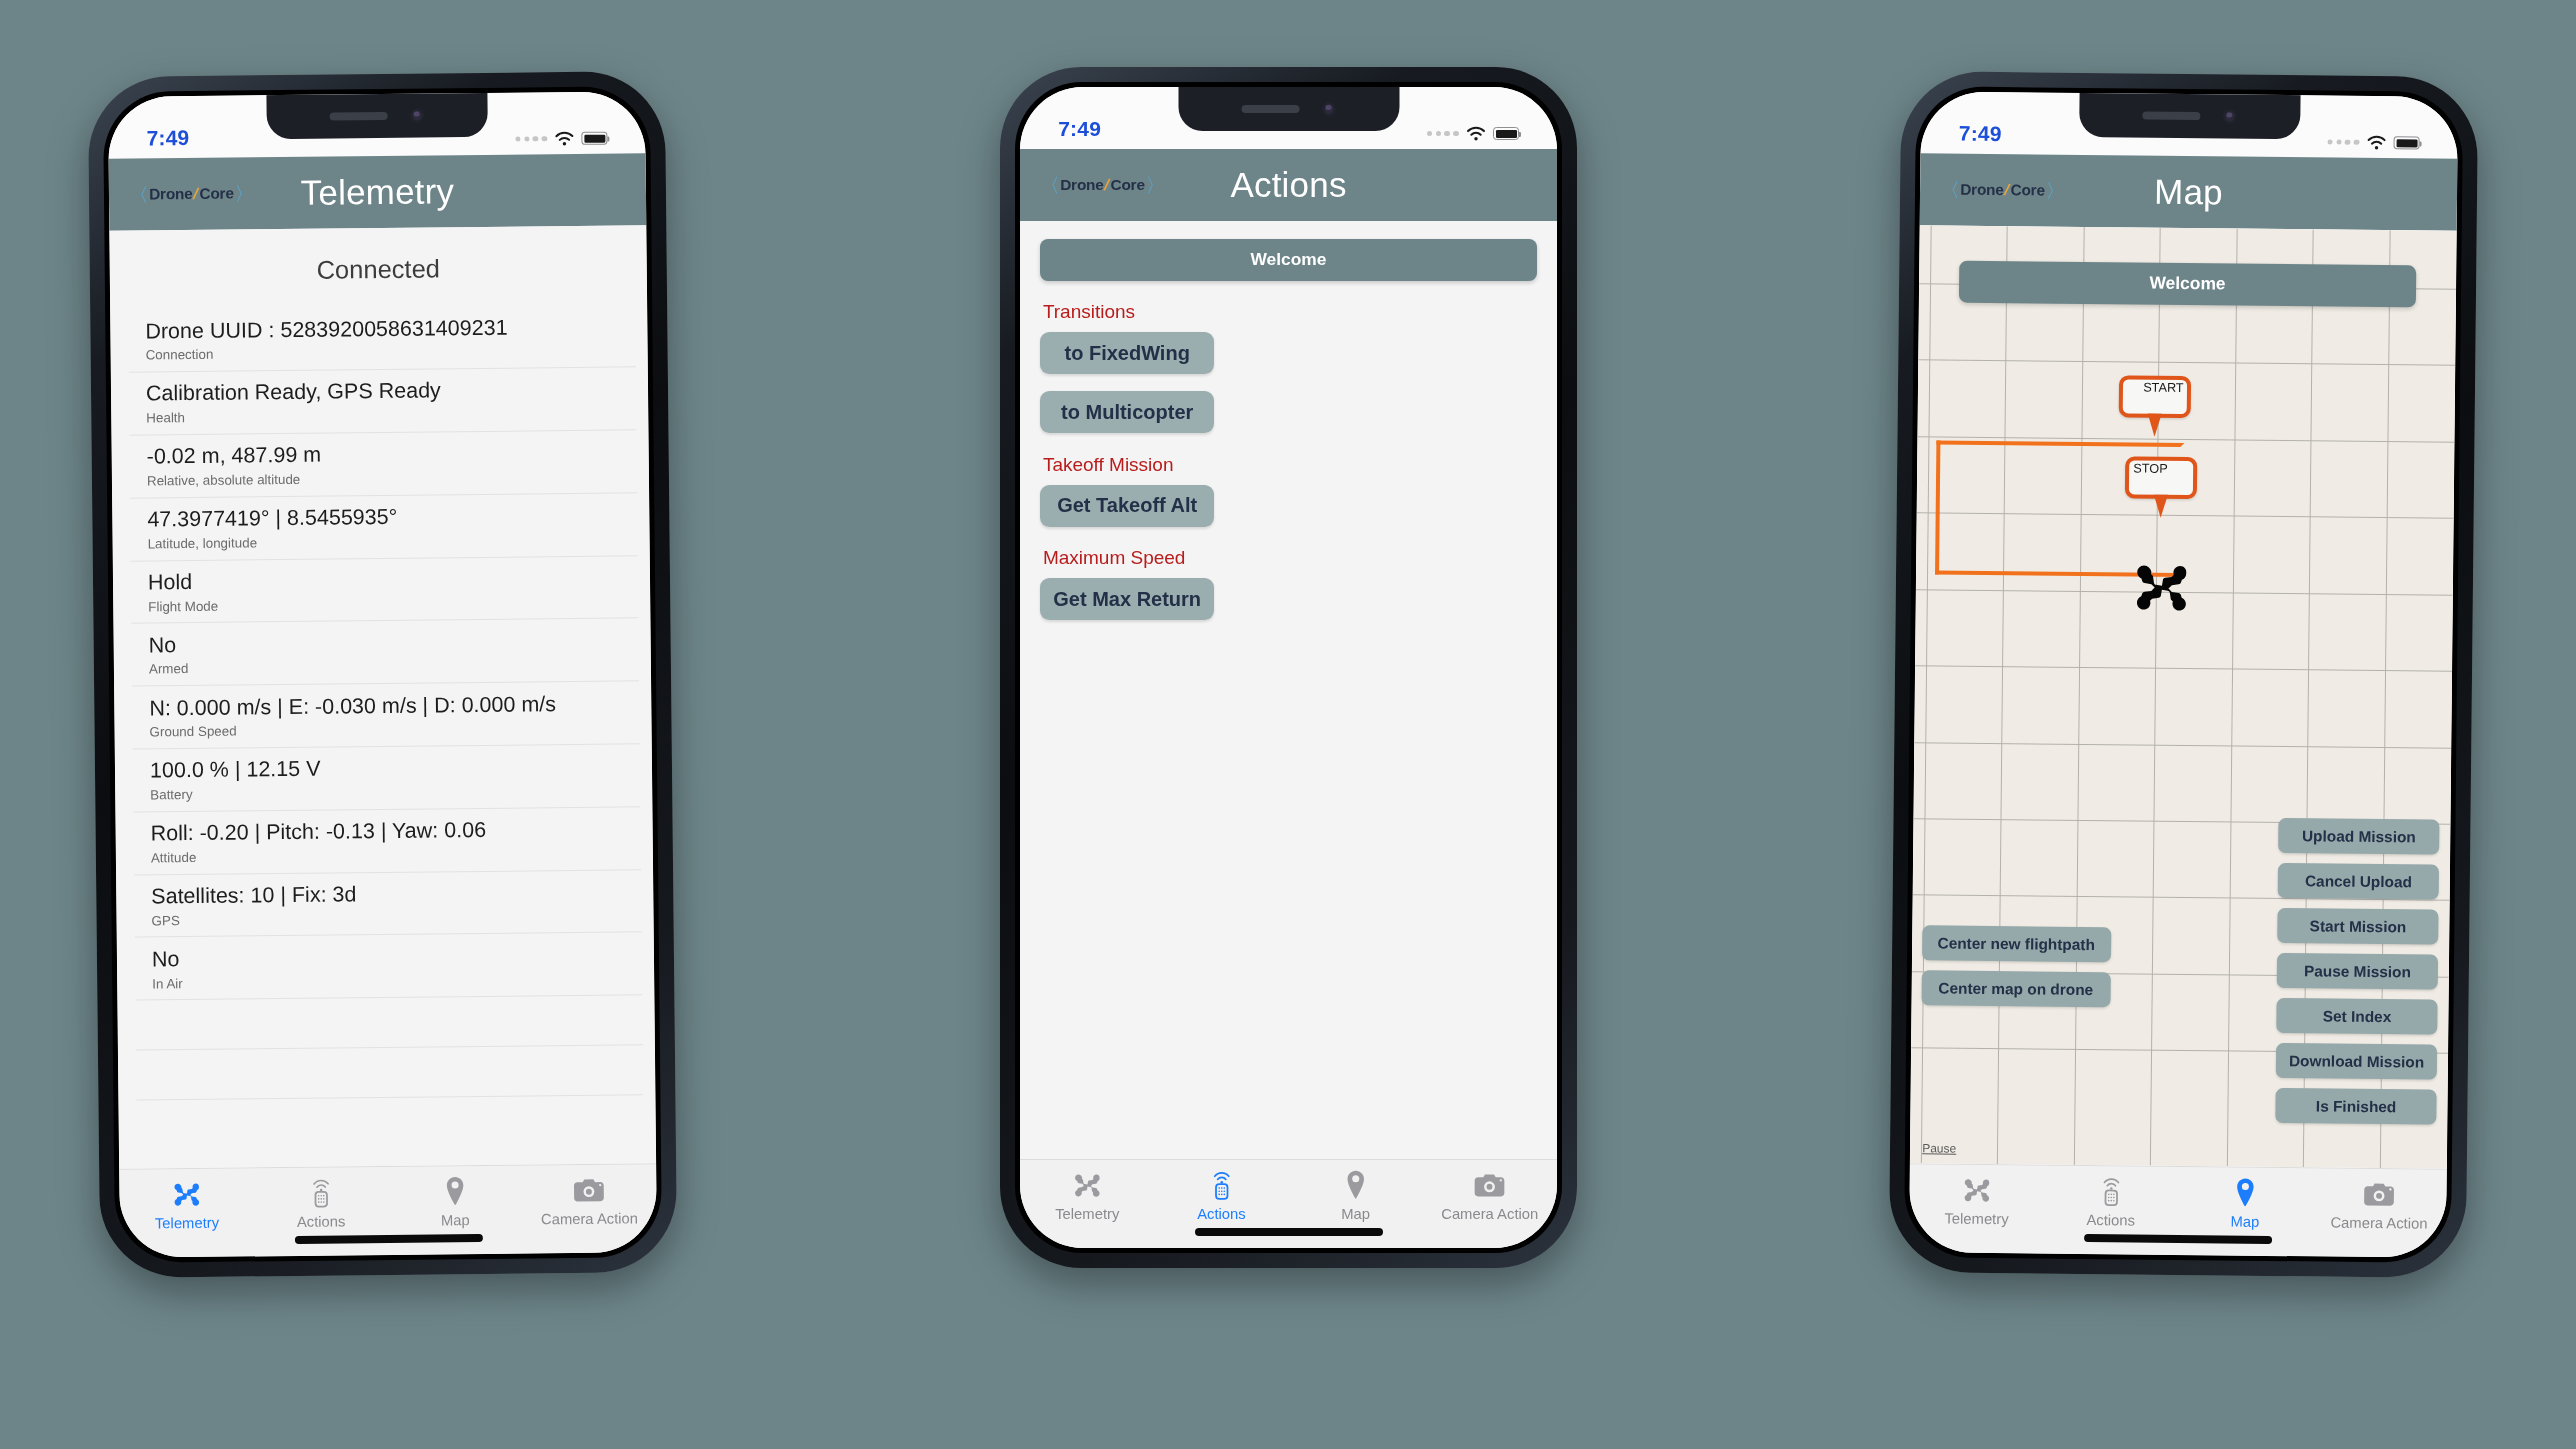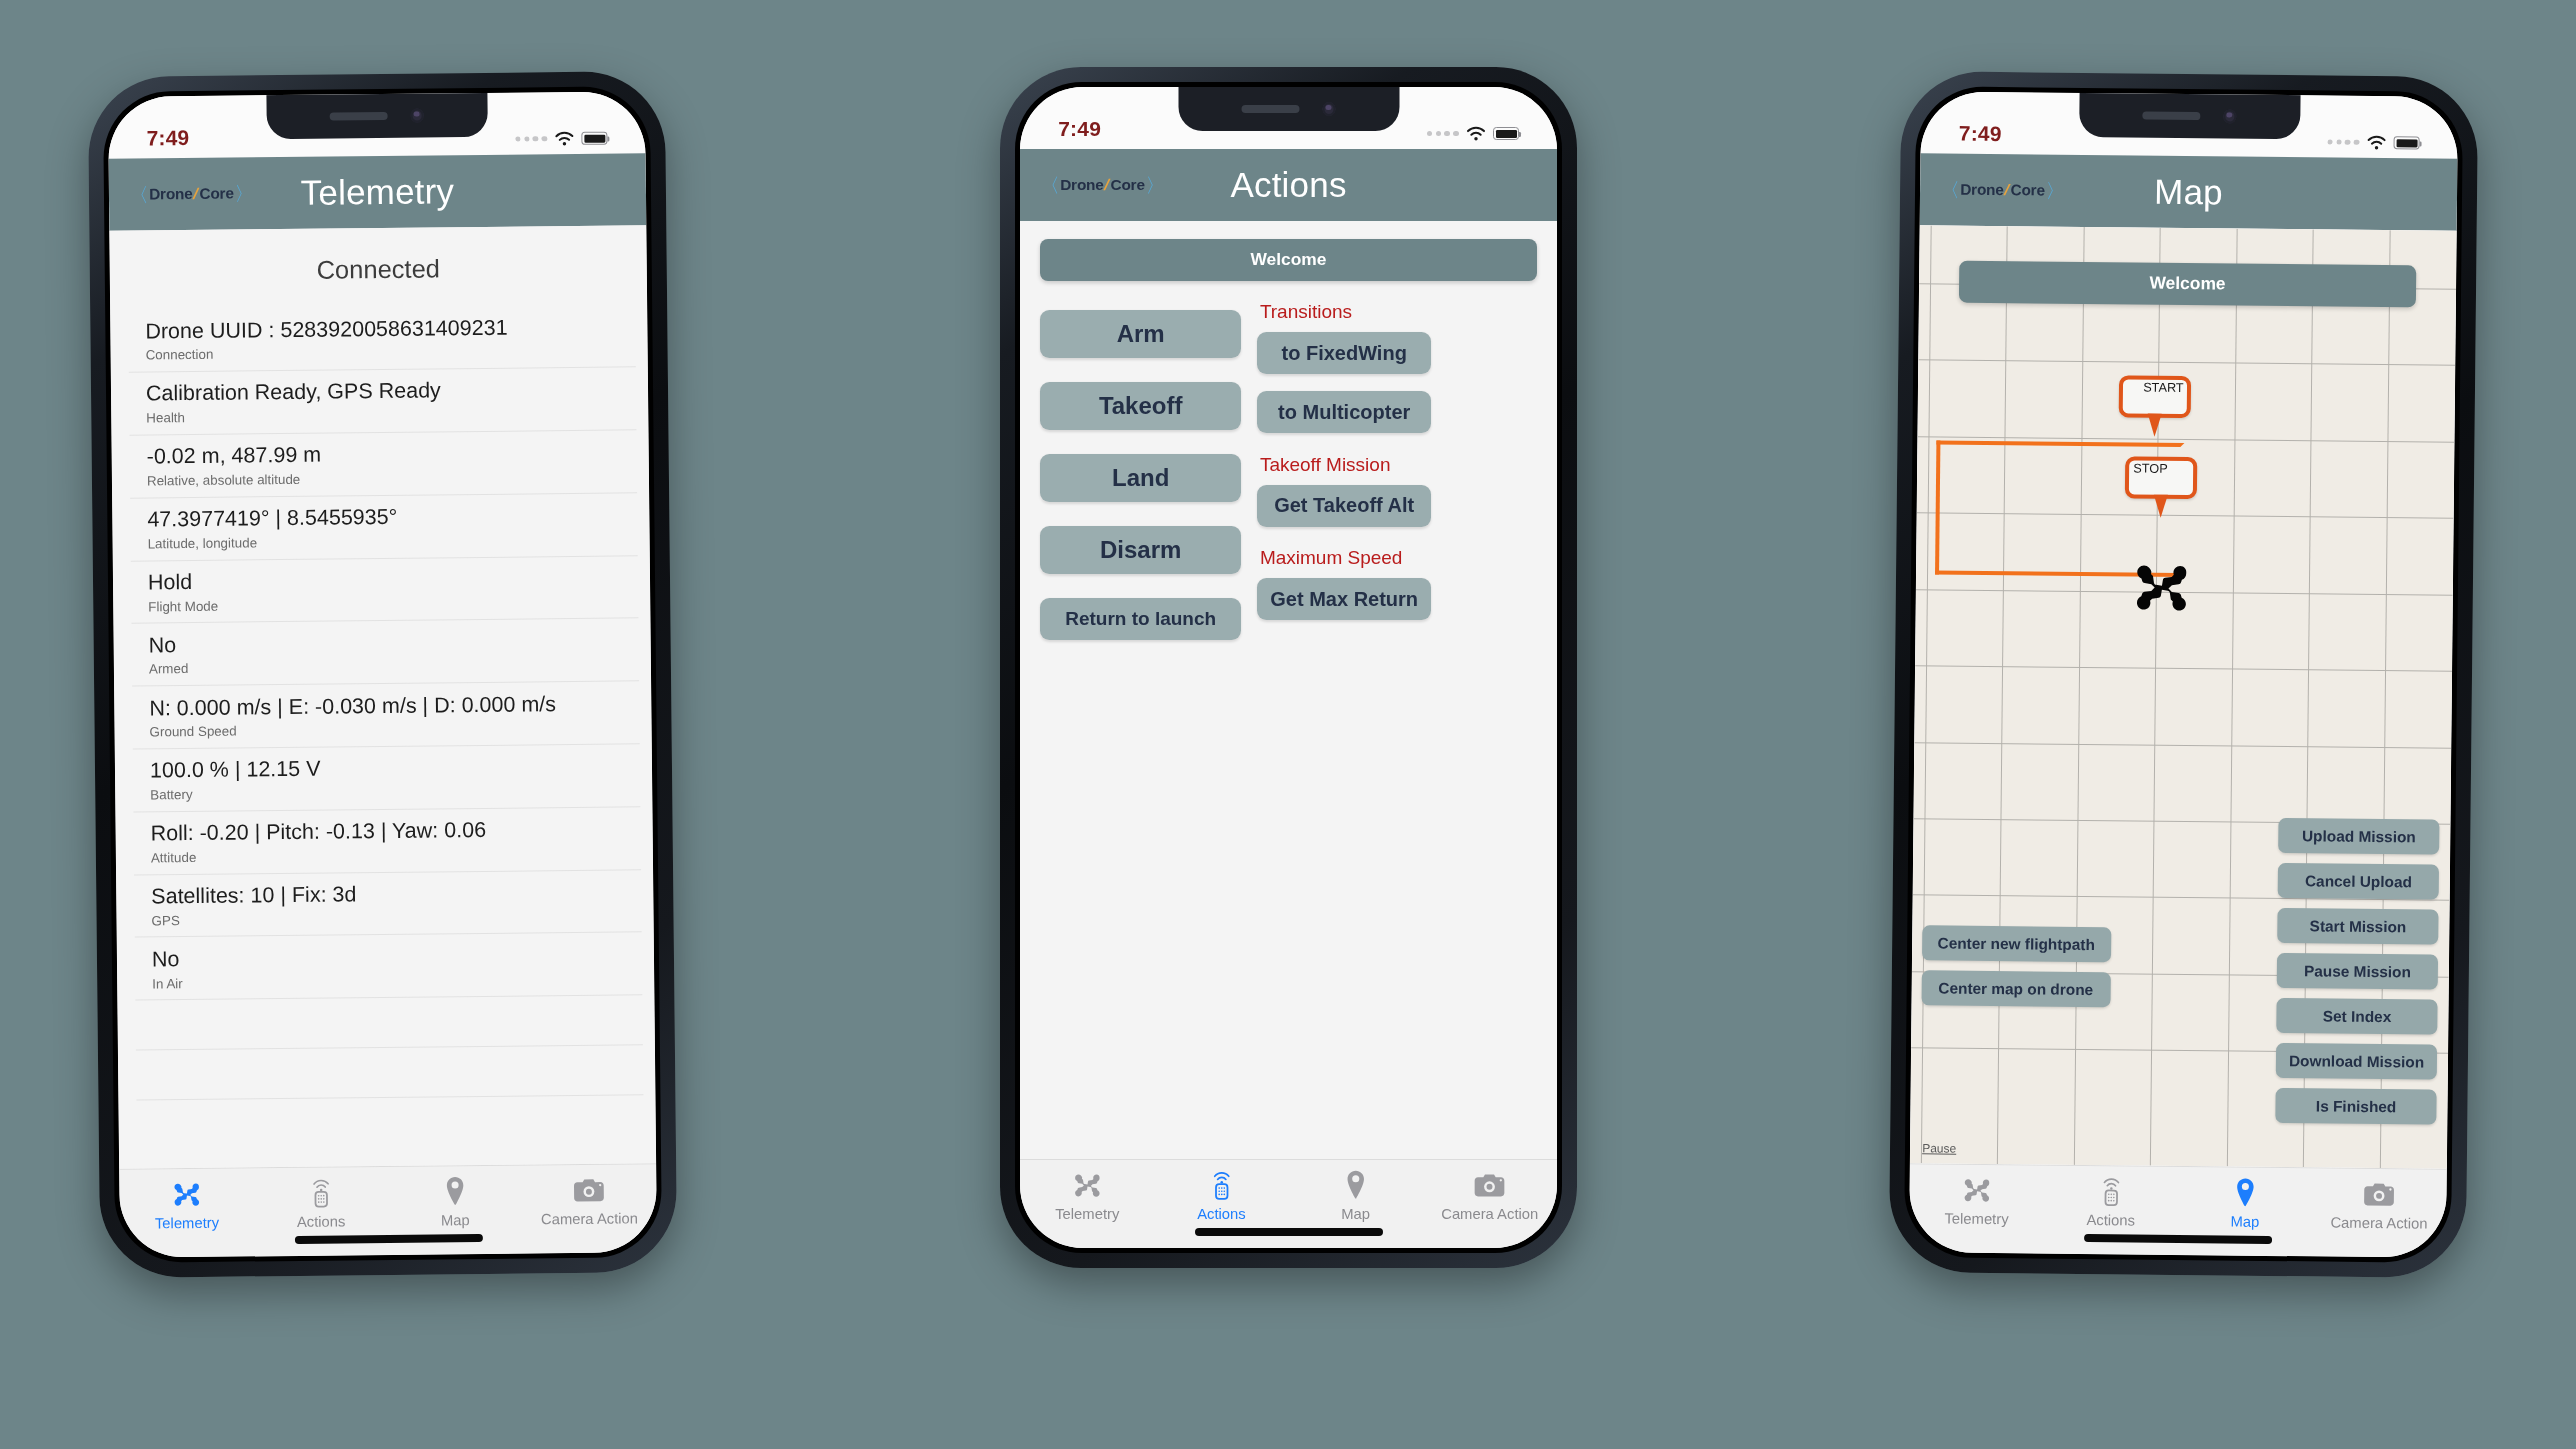--- a/index.html
+++ b/index.html
@@ -42,21 +42,21 @@
 
   
   .statusbar {
     position: relative;
     height: 62px; flex: none;
     background: #fbfbfb;
     display: flex; align-items: flex-end;
     justify-content: space-between;
     padding: 0 38px 8px 38px;
   }
-  .status-time { font-size: 21px; font-weight: 600; color: #7f1d1d; letter-spacing: 0.2px; }
+  .status-time { font-size: 21px; font-weight: 600; color: #1d4ed8; letter-spacing: 0.2px; }
   .status-right { display: flex; align-items: center; gap: 7.4px; }
   .sig-dots { display: flex; gap: 3.4px; align-items: flex-end; }
   .sig-dots i { width: 5.4px; height: 5.4px; border-radius: 50%; background: #c6c6c8; display: block; }
   .wifi { position: relative; width: 20px; height: 14.8px; }
   .battery {
     width: 25.5px; height: 12.7px; border: 1.7px solid #8e8e93;
     border-radius: 3.4px; position: relative; padding: 1.3px;
   }
   .battery::after {
     content: ""; position: absolute; right: -3.4px; top: 4px;
@@ -376,27 +376,20 @@
               <span>Core</span>
               <span class="brk">〉</span>
           </div>
           <div class="nav-title">Actions</div>
         </div>
 
         <div class="content">
           <div class="welcome">Welcome</div>
 
           <div class="actions-wrap">
-            <div class="act-col left">
-              <button class="btn btn-lg">Arm</button>
-              <button class="btn btn-lg">Takeoff</button>
-              <button class="btn btn-lg">Land</button>
-              <button class="btn btn-lg">Disarm</button>
-              <button class="btn btn-rtl">Return to launch</button>
-            </div>
             <div class="act-col right">
               <div class="sec-label">Transitions</div>
               <button class="btn btn-sm right-btn">to FixedWing</button>
               <button class="btn btn-sm right-btn">to Multicopter</button>
               <div class="sec-label">Takeoff Mission</div>
               <button class="btn btn-sm right-btn">Get Takeoff Alt</button>
               <div class="sec-label">Maximum Speed</div>
               <button class="btn btn-sm right-btn">Get Max Return</button>
             </div>
           </div>

